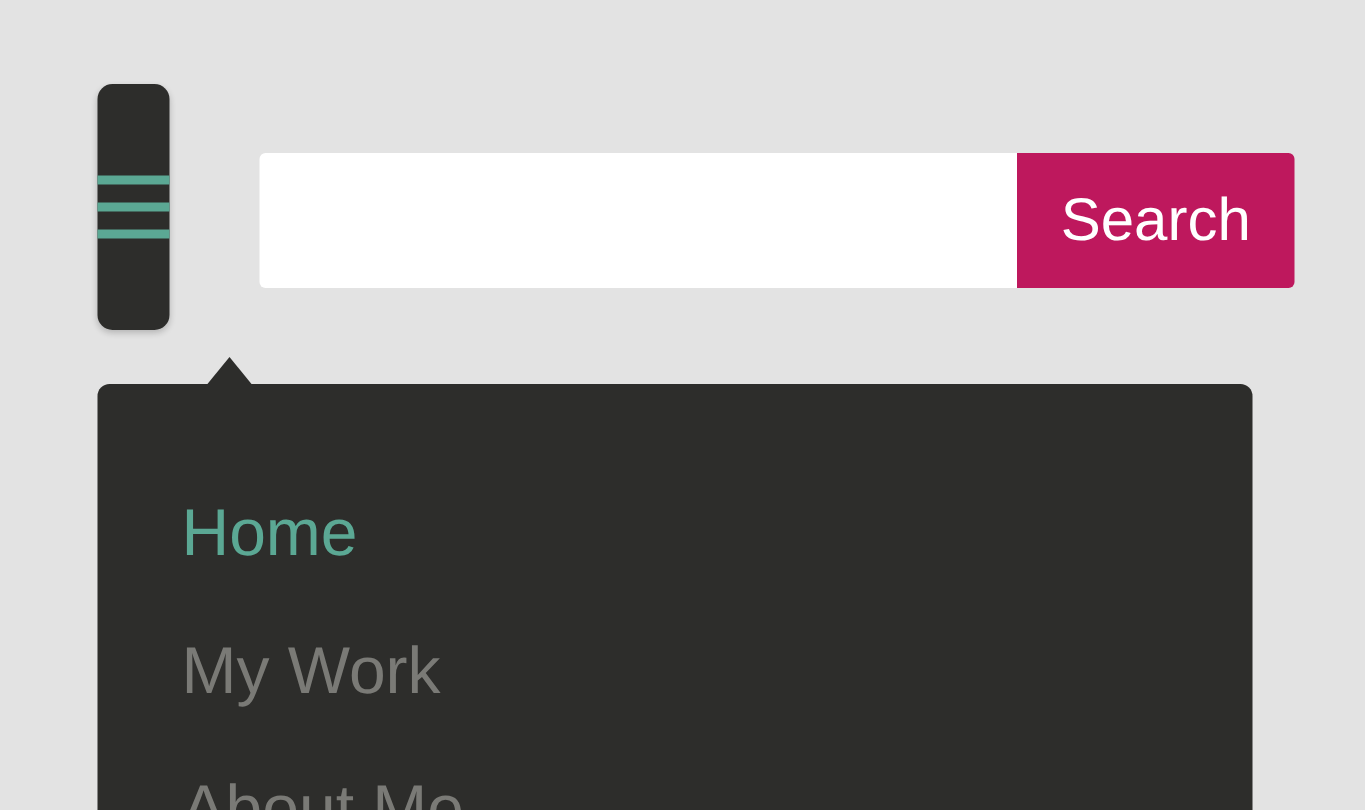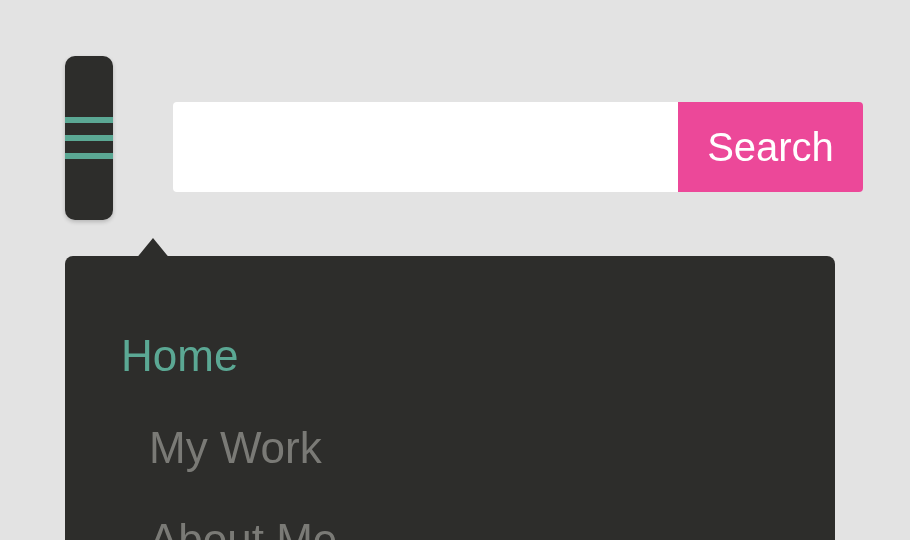--- a/index.html
+++ b/index.html
@@ -57,21 +57,21 @@
       background: #ffffff;
       border: none;
       font-size: 36px;
       padding: 0 20px;
       outline: none;
       border-radius: 4px 0 0 4px;
     }
     .search-btn {
       width: 185px;
       height: 90px;
-      background: #ec4899;
+      background: #be185d;
       color: #ffffff;
       font-size: 40px;
       border: none;
       cursor: pointer;
       font-family: inherit;
       border-radius: 0 4px 4px 0;
     }
     .dropdown {
       position: absolute;
       top: 256px;
@@ -98,21 +98,20 @@
       line-height: 1;
       padding: 24px 0;
       cursor: pointer;
       font-weight: 400;
     }
     .menu-item.active {
       color: #5ba894;
     }
     .menu-item.inactive {
       color: #7a7a76;
-      margin-left: 28px;
     }
   </style>
 </head>
 <body>
 
 <div class="container">
   <div class="top-row">
     <div class="hamburger-btn">
       <div class="hamburger-icon">
         <span></span>

